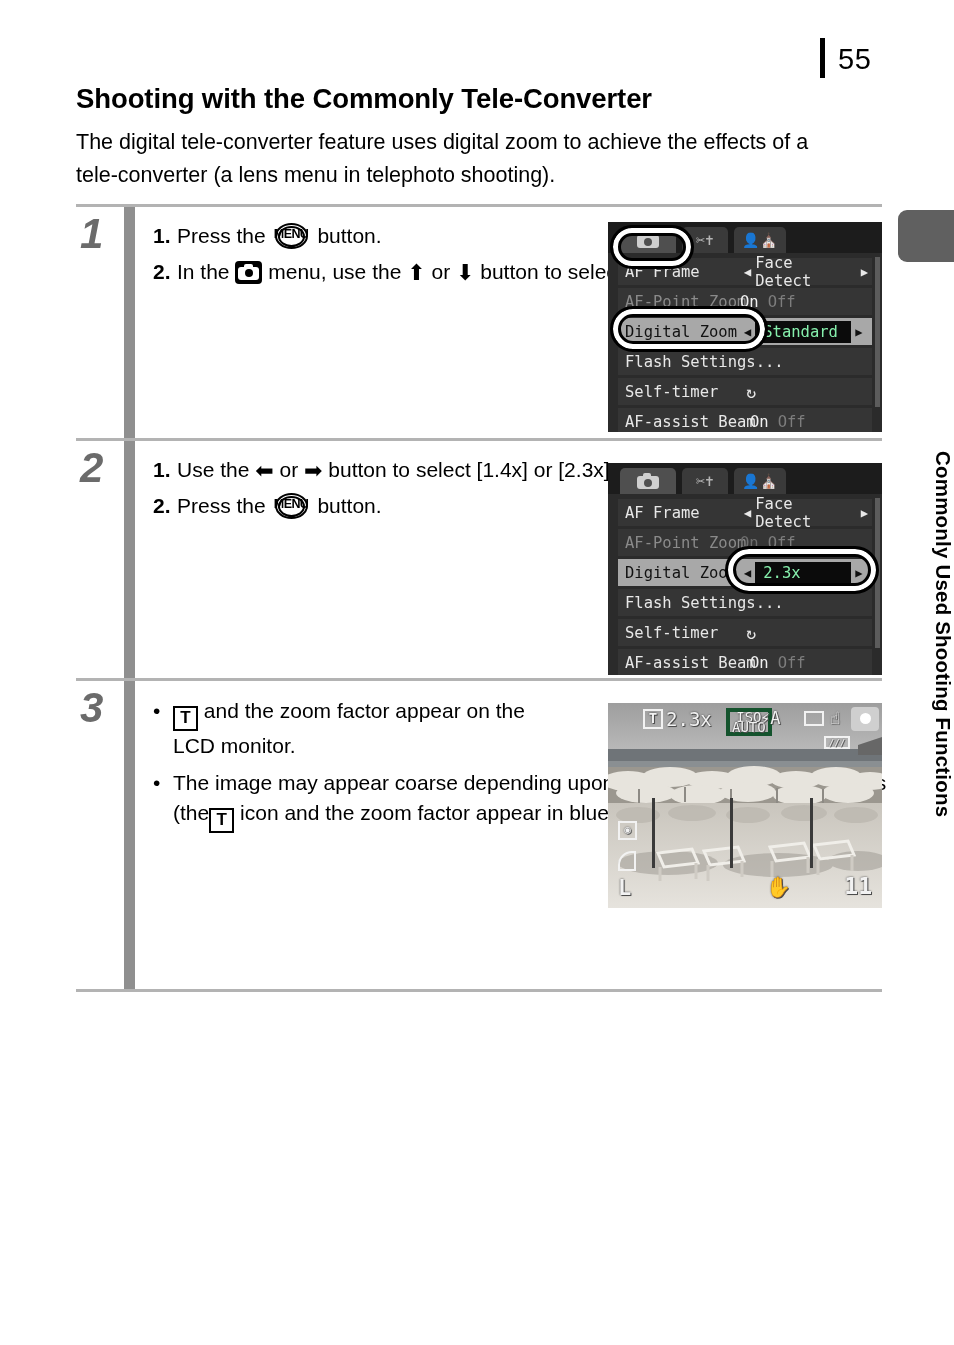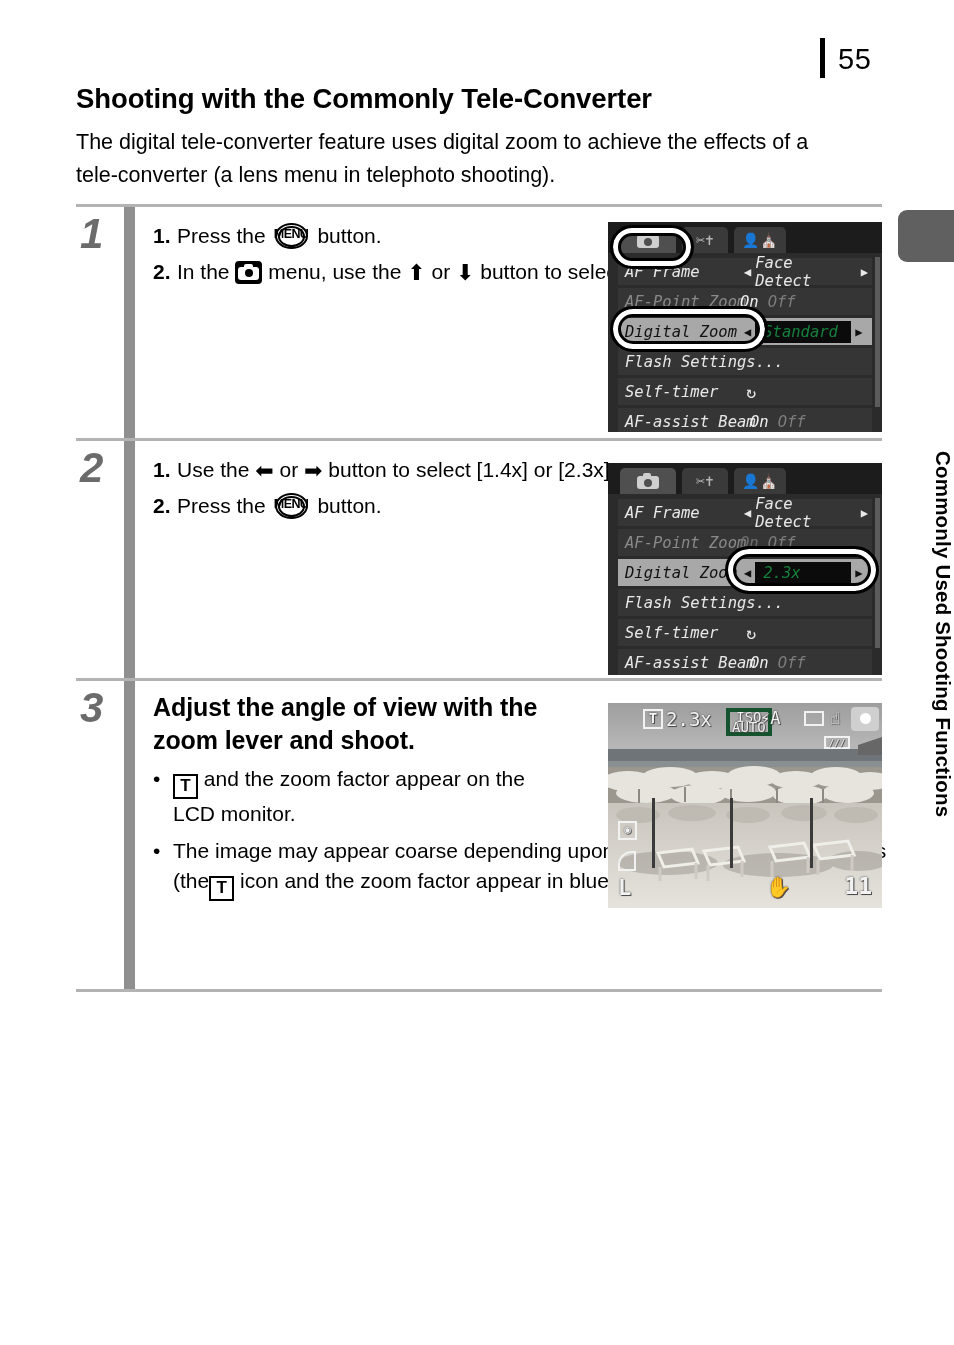--- a/index.html
+++ b/index.html
@@ -299,21 +299,21 @@
     background: #cfcfcf; border-radius: 2px 2px 0 0;
   }
   .ic-cam-lens {
     position: absolute; left: 9px; top: 6.5px;
     width: 8px; height: 8px;
     background: #4f4f4f; border-radius: 50%;
   }
   .ic-wrench { font-size: 15px; color: #b5b5b5; line-height: 18px; }
   .ic-person { font-size: 14px; color: #b5b5b5; line-height: 18px; }
 
-  .lcd-rows { padding: 5px 10px 8px 10px; position: relative; font-style: italic; }
+  .lcd-rows { padding: 5px 10px 8px 10px; position: relative; }
   .lcd-row {
     height: 27px;
     background: #353535;
     margin-bottom: 3px;
     display: flex;
     align-items: center;
     padding: 0 7px;
     font-size: 15.5px;
     color: #e8e8e8;
     position: relative;
@@ -330,21 +330,21 @@
     color: #e8e8e8;
   }
   .lcd-row.hl .lcd-val { color: #e8e8e8; }
   .lcd-val .chev { font-size: 12px; margin: 0 4px; }
   .valbox {
     background: #0b0b0b;
     padding: 2px 8px;
     min-width: 96px;
     box-sizing: border-box;
     display: inline-block;
-    color: #15803d;
+    color: #86efac;
   }
   .onoff .on { color: #efefef; }
   .onoff .off { color: #7d7d7d; margin-left: 9px; }
   .lcd-scroll {
     position: absolute;
     right: 2px; top: 4px;
     width: 5px; height: 150px;
     background: #5c5c5c;
   }
 
@@ -476,21 +476,20 @@
   </div>
 
   <div class="hrule"></div>
 
   <div class="step" style="height:308px;">
     <div class="step-num-col">
       <div class="step-num">3</div>
     </div>
     <div class="step-bar"></div>
     <div class="step-body">
-      <div class="step-heading" style="width:400px;">Adjust the angle of view with the zoom lever and shoot.</div>
       <div>
         <div class="bullet-item" style="width:400px;">
           <span class="bullet-dot">•</span>
           <span class="sub-text">
             <span class="t-icon">T</span>
             <span>and the zoom factor appear on the LCD monitor.</span>
           </span>
         </div>
         <div class="bullet-item" style="width:745px;">
           <span class="bullet-dot">•</span>

